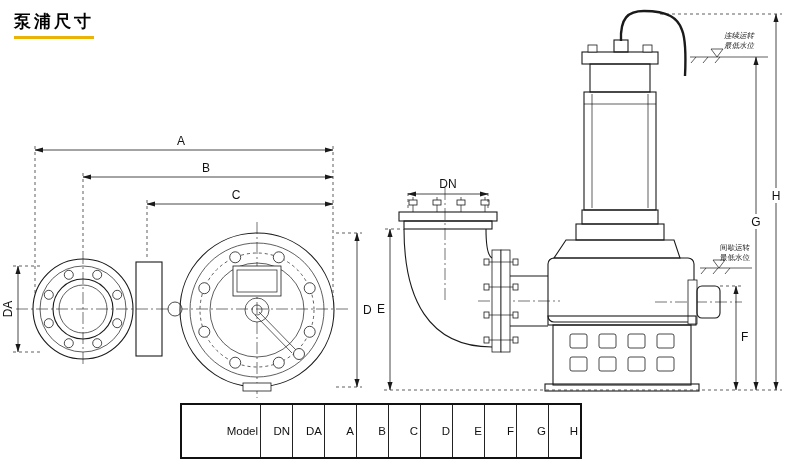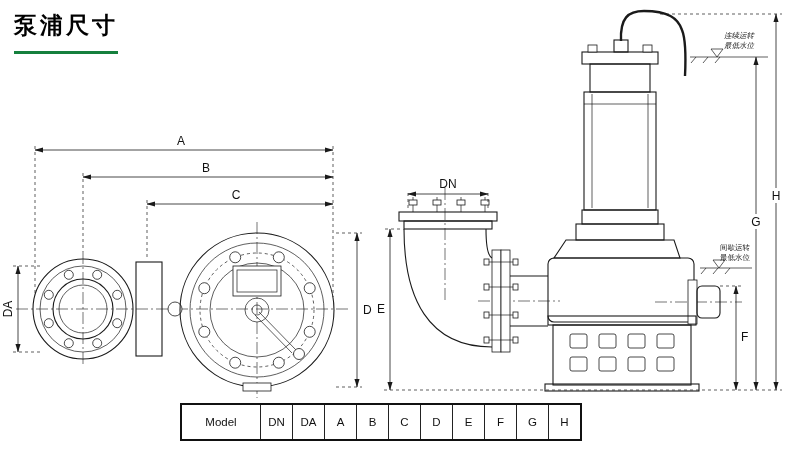--- a/index.html
+++ b/index.html
@@ -1,33 +1,33 @@
 <!DOCTYPE html>
 <html><head>
 <meta charset="utf-8">
 <style>
   html,body{margin:0;padding:0;background:#e8e8e8;}
   .stage{position:relative;width:800px;height:467px;background:#ffffff;overflow:hidden;
          font-family:"Liberation Sans",sans-serif;color:#111;}
-  .title{position:absolute;left:14px;top:10px;font-size:23px;font-weight:bold;
-         letter-spacing:3px;border-bottom:3px solid #15803d;padding-bottom:10px;color:#000;}
+  .title{position:absolute;left:14px;top:10px;font-size:17px;font-weight:bold;
+         letter-spacing:3px;border-bottom:3px solid #eab308;padding-bottom:3px;color:#000;}
   svg{position:absolute;left:0;top:0;}
   .ln{fill:none;stroke:#1a1a1a;stroke-width:1.1;}
   .th{stroke-width:0.7;}
   .wf{fill:#fff;stroke:#1a1a1a;stroke-width:0.8;}
   .dim{fill:none;stroke:#1a1a1a;stroke-width:0.8;}
   .ext{fill:none;stroke:#1a1a1a;stroke-width:0.7;stroke-dasharray:3 3;}
   .cl{fill:none;stroke:#1a1a1a;stroke-width:0.6;stroke-dasharray:12 3 2 3;}
   .cable{fill:none;stroke:#1a1a1a;stroke-width:2.4;}
   .dlab{font:12px "Liberation Sans",sans-serif;fill:#111;}
   .anno{position:absolute;font-size:7.5px;line-height:1.3;white-space:pre-line;color:#222;}
   table.dims{position:absolute;left:180px;top:403px;border-collapse:collapse;
              border:2px solid #111;font-size:11.5px;background:#fff;}
-  table.dims th,table.dims td{border:1px solid #222;text-align:center;font-weight:normal;
-             padding:9px 2px;height:16px;min-width:27px;}
+  table.dims th,table.dims td{border:1px solid #222;text-align:right;font-weight:normal;
+             padding:18px 2px;height:16px;min-width:27px;}
   table.dims .model-col{min-width:74px;}
 </style>
 </head>
 <body>
 
 <div class="stage">
 
   <div class="title">泵浦尺寸</div>
 
   <svg width="800" height="400" viewBox="0 0 800 400">

